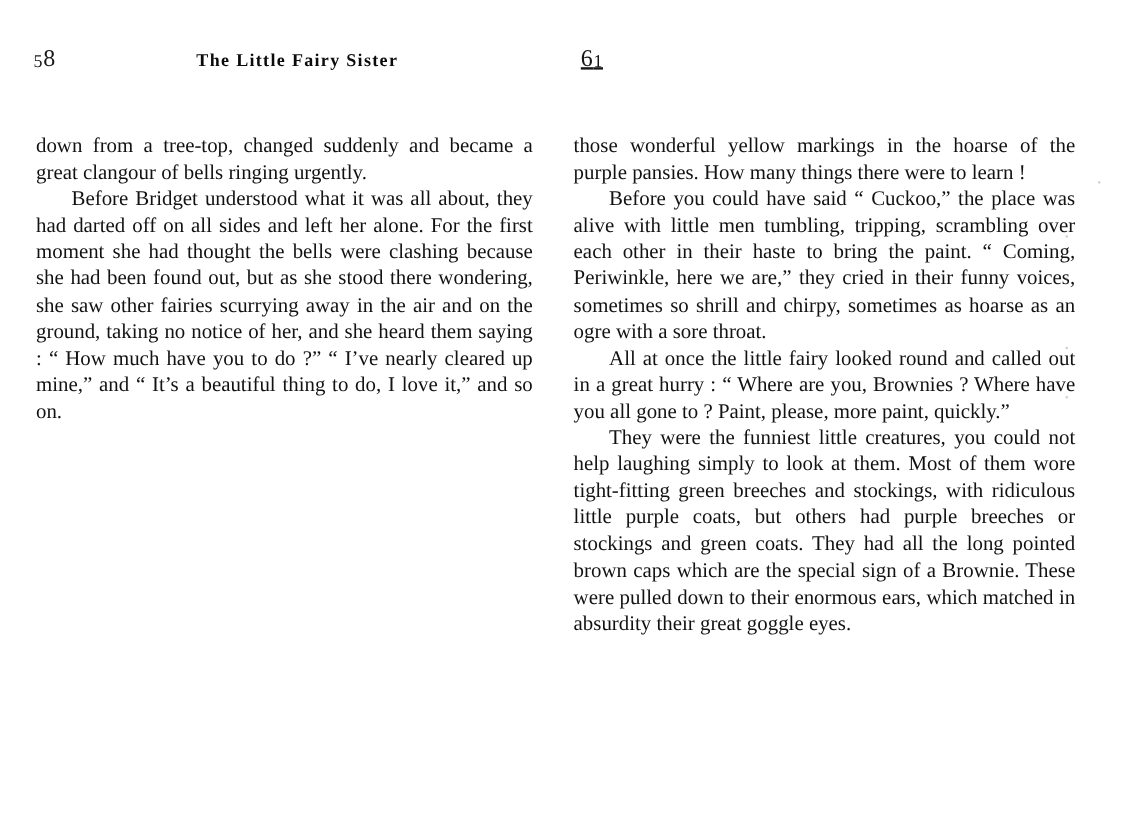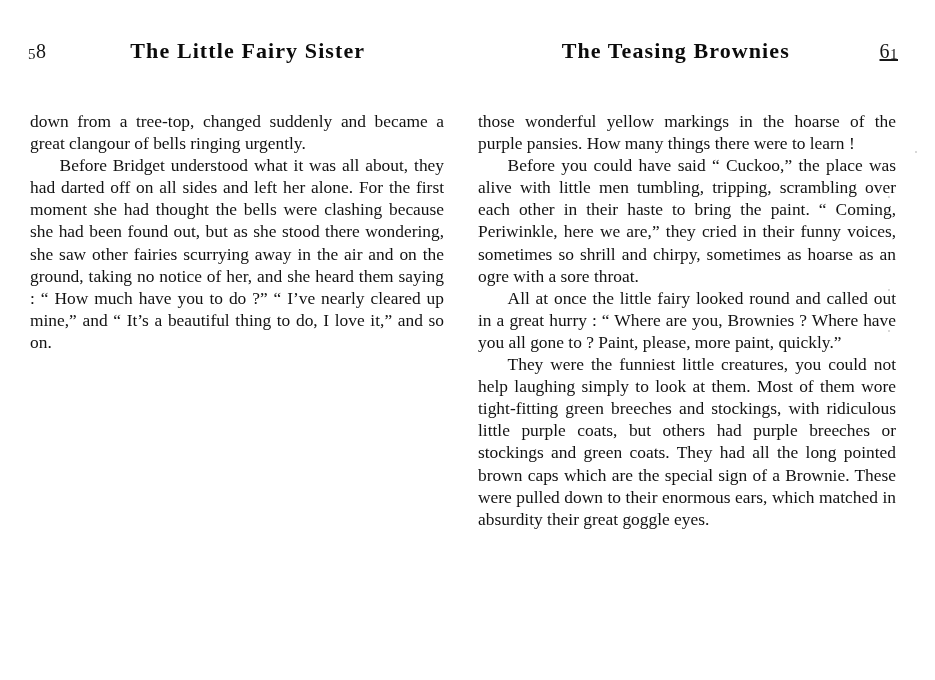--- a/index.html
+++ b/index.html
@@ -44,21 +44,21 @@
     color: #171717;
     white-space: nowrap;
   }
   
   .folio .lo { font-size: 15px; position: relative; top: 1px; }
   .folio .hi { font-size: 20px; }
 
   .head-title {
     flex: 1;
     text-align: center;
-    font-size: 22px;
+    font-size: 15px;
     font-weight: bold;
     letter-spacing: 1.1px;
     color: #0b0b0b;
     white-space: nowrap;
   }
   .leaf-left  .folio { margin-right: 6px; }
   .leaf-right .folio { margin-left: 6px; text-decoration: underline; }
 
   
   .text-block {
@@ -113,21 +113,20 @@
     <div class="text-block">
       <p class="flush">down from a tree-top, changed suddenly and became a great clangour of bells ringing urgently.</p>
       <p>Before Bridget understood what it was all about, they had darted off on all sides and left her alone.   For the first moment she had thought the bells were clashing because she had been found out, but as she stood there wondering, she saw other fairies scurrying away in the air and on the ground, taking no notice of her, and she heard them saying : “ How much have you to do ?” “ I’ve nearly cleared up mine,” and “ It’s a beautiful thing to do, I love it,” and so on.</p>
     </div>
 
   </div>
 
   <div class="leaf leaf-right">
 
     <div class="running-head">
-      <span class="head-title">The Teasing Brownies</span>
       <span class="folio"><span class="hi">6</span><span class="lo">1</span></span>
     </div>
 
     <div class="text-block">
       <p class="flush">those wonderful yellow markings in the hoarse of the purple pansies.   How many things there were to learn !</p>
       <p>Before you could have said “ Cuckoo,” the place was alive with little men tumbling, tripping, scrambling over each other in their haste to bring the paint.   “ Coming, Periwinkle, here we are,” they cried in their funny voices, sometimes so shrill and chirpy, sometimes as hoarse as an ogre with a sore throat.</p>
       <p>All at once the little fairy looked round and called out in a great hurry : “ Where are you, Brownies ?   Where have you all gone to ?   Paint, please, more paint, quickly.”</p>
       <p>They were the funniest little creatures, you could not help laughing simply to look at them. Most of them wore tight-fitting green breeches and stockings, with ridiculous little purple coats, but others had purple breeches or stockings and green coats.   They had all the long pointed brown caps which are the special sign of a Brownie.   These were pulled down to their enormous ears, which matched in absurdity their great goggle eyes.</p>
     </div>
 

